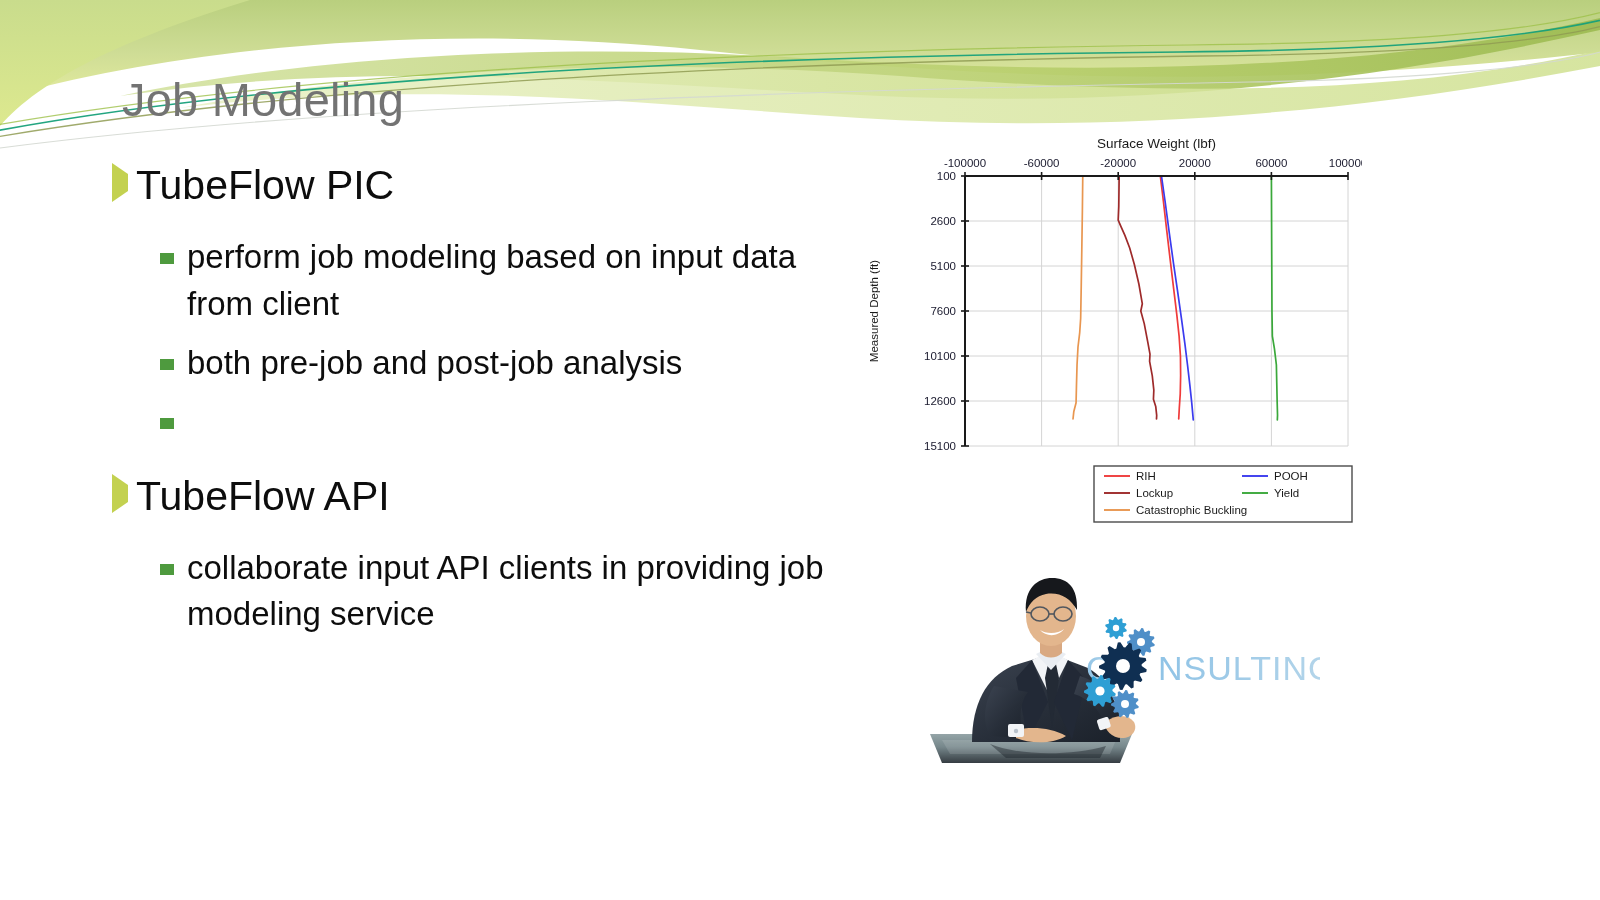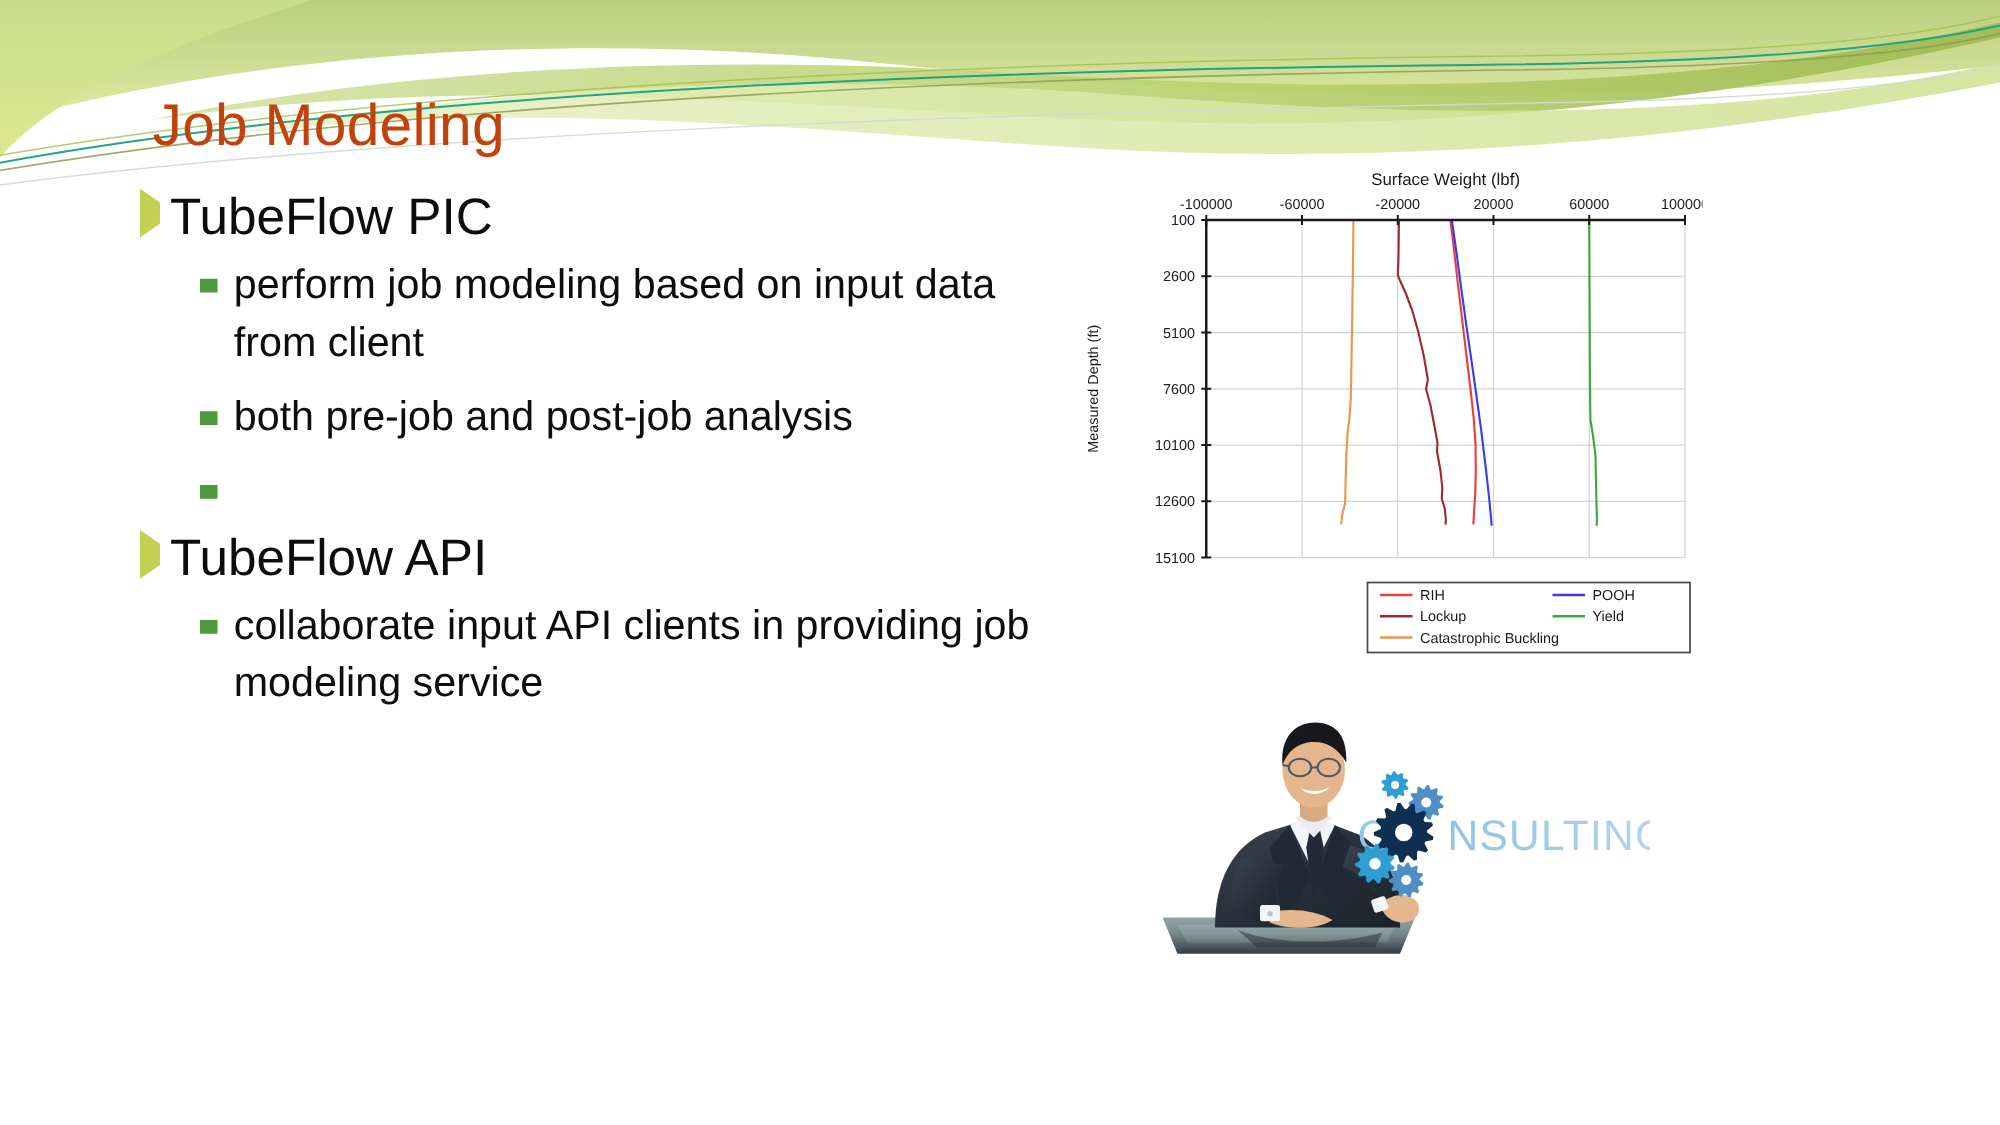--- a/index.html
+++ b/index.html
@@ -19,58 +19,58 @@
     pointer-events: none;
   }
   #header-banner svg { display: block; }
 
   
   #page-title {
     position: absolute;
     left: 122px; top: 72px;
     font-size: 47px;
     font-weight: 400;
-    color: #c2410c;
+    color: #737373;
     letter-spacing: 0.2px;
     white-space: nowrap;
   }
 
   
   #body-column {
     position: absolute;
     left: 112px; top: 148px;
     width: 740px;
   }
 
   .l1-item {
     display: flex;
     align-items: flex-start;
-    margin-top: 0;
-  }
-  .l1-item:first-child { margin-top: 0; }
+    margin-top: 20px;
+  }
+  .l1-item:first-child { margin-top: 12px; }
   .tri-bullet {
     width: 20px;
     flex: 0 0 20px;
     margin-top: 14px;
     margin-right: 4px;
   }
   .tri-bullet .tri {
     width: 0; height: 0;
     border-top: 11px solid transparent;
     border-bottom: 11px solid transparent;
     border-left: 16px solid #c3d150;
   }
   .l1-label {
     font-size: 41px;
     color: #0d0d0d;
     line-height: 1.22;
     white-space: nowrap;
   }
 
-  .l2-list { margin-top: 6px; }
+  .l2-list { margin-top: 24px; }
   .l2-item {
     display: flex;
     align-items: flex-start;
     margin-bottom: 12px;
   }
   .sq-bullet {
     flex: 0 0 14px;
     width: 11px; height: 11px;
     background: #4e9a3e;
     margin-top: 19px;

